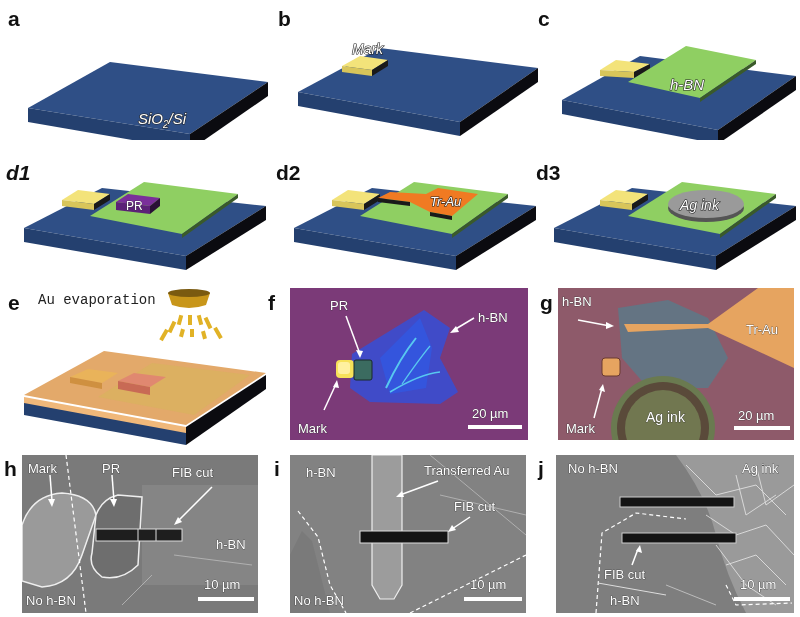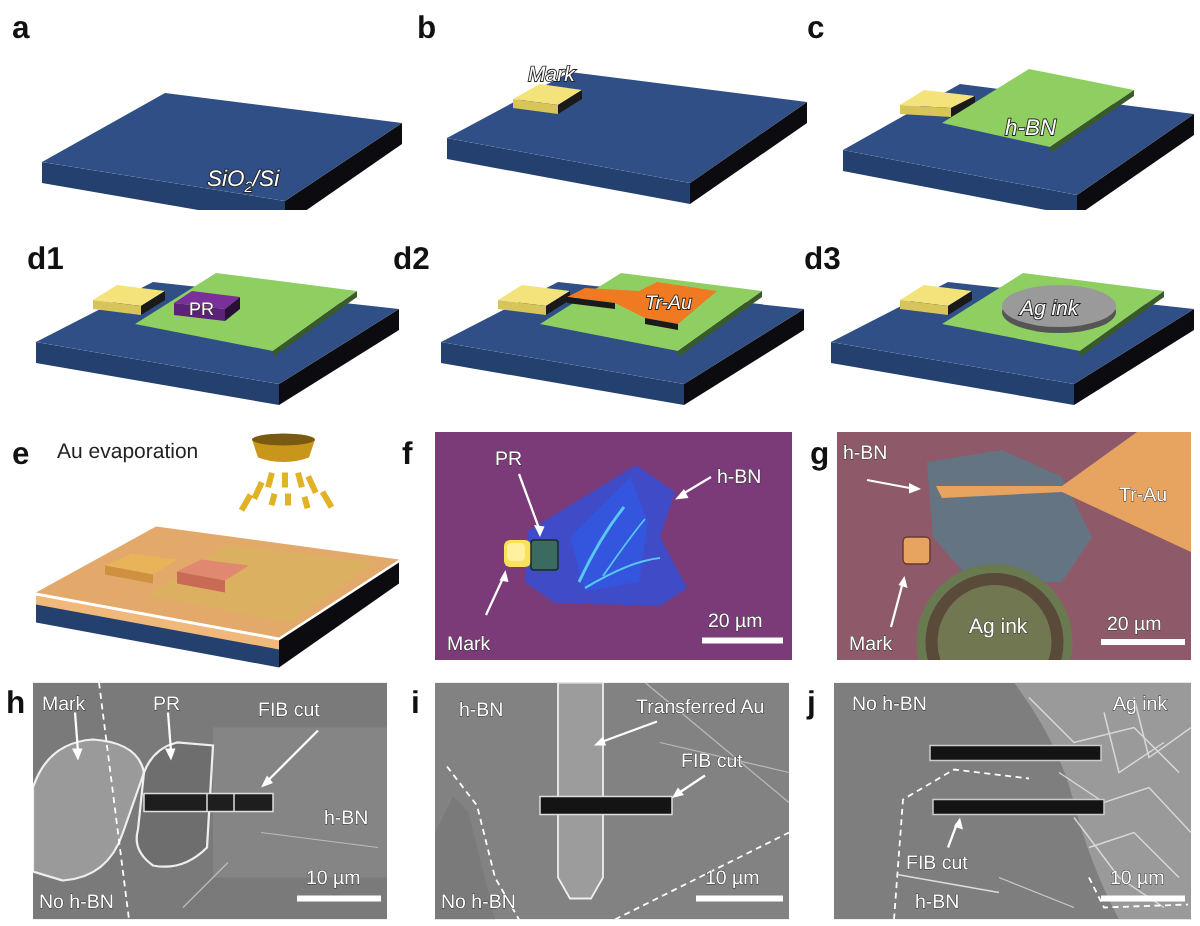--- a/index.html
+++ b/index.html
@@ -45,39 +45,39 @@
     <polygon points="178,100 256,46 256,60 178,114" fill="#0b0b10"></polygon>
     <polygon points="60,40 76,30 110,34 94,42" fill="#f3e37a"></polygon>
     <polygon points="60,40 94,42 94,48 60,46" fill="#d8c55a"></polygon>
     <polygon points="94,42 110,34 110,40 94,48" fill="#1a1a1a"></polygon>
     <polygon points="88,52 146,16 216,30 160,68" fill="#8fcf62"></polygon>
     <polygon points="160,68 216,30 216,34 160,72" fill="#3a5a2a"></polygon>
     <text class="lbl-outline" x="130" y="60" font-size="15">h-BN</text>
   </svg>
 </div>
 
-<div class="panel-label" style="left:18px;top:162px;">d1</div>
+<div class="panel-label" style="left:6px;top:162px;font-style:italic;">d1</div>
 <div class="panel" style="left:10px;top:168px;">
   <svg width="260" height="110" viewBox="0 0 260 110">
     <polygon points="14,60 92,20 256,38 176,88" fill="#2f4f86"></polygon>
     <polygon points="14,60 176,88 176,102 14,74" fill="#24406f"></polygon>
     <polygon points="176,88 256,38 256,52 176,102" fill="#0b0b10"></polygon>
     <polygon points="52,32 68,22 100,26 84,36" fill="#f3e37a"></polygon>
     <polygon points="52,32 84,36 84,42 52,38" fill="#d8c55a"></polygon>
     <polygon points="84,36 100,26 100,32 84,42" fill="#1a1a1a"></polygon>
     <polygon points="80,48 134,14 228,26 172,66" fill="#8fcf62"></polygon>
     <polygon points="172,66 228,26 228,30 172,70" fill="#3a5a2a"></polygon>
     <polygon points="106,34 118,26 150,30 140,38" fill="#7a2f9a"></polygon>
     <polygon points="106,34 140,38 140,46 106,42" fill="#5c2178"></polygon>
     <polygon points="140,38 150,30 150,38 140,46" fill="#2a1036"></polygon>
     <text class="lbl-w" x="116" y="42" font-size="12">PR</text>
   </svg>
 </div>
 
-<div class="panel-label" style="left:262px;top:162px;">d2</div>
+<div class="panel-label" style="left:276px;top:162px;">d2</div>
 <div class="panel" style="left:280px;top:168px;">
   <svg width="260" height="110" viewBox="0 0 260 110">
     <polygon points="14,60 92,20 256,38 176,88" fill="#2f4f86"></polygon>
     <polygon points="14,60 176,88 176,102 14,74" fill="#24406f"></polygon>
     <polygon points="176,88 256,38 256,52 176,102" fill="#0b0b10"></polygon>
     <polygon points="52,32 68,22 100,26 84,36" fill="#f3e37a"></polygon>
     <polygon points="52,32 84,36 84,42 52,38" fill="#d8c55a"></polygon>
     <polygon points="84,36 100,26 100,32 84,42" fill="#1a1a1a"></polygon>
     <polygon points="80,48 134,14 228,26 172,66" fill="#8fcf62"></polygon>
     <polygon points="172,66 228,26 228,30 172,70" fill="#3a5a2a"></polygon>
@@ -99,21 +99,21 @@
     <polygon points="92,36 108,26 108,32 92,42" fill="#1a1a1a"></polygon>
     <polygon points="88,48 142,14 236,26 180,66" fill="#8fcf62"></polygon>
     <polygon points="180,66 236,26 236,30 180,70" fill="#3a5a2a"></polygon>
     <ellipse cx="166" cy="40" rx="38" ry="14" fill="#555"></ellipse>
     <ellipse cx="166" cy="36" rx="38" ry="14" fill="#9a9a9a"></ellipse>
     <text class="lbl-outline" x="140" y="42" font-size="14">Ag ink</text>
   </svg>
 </div>
 
 <div class="panel-label" style="left:8px;top:292px;">e</div>
-<div class="panel" style="left:38px;top:292px;font-size:14px;color:#222;">Au evaporation</div>
+<div class="panel" style="left:38px;top:292px;font-size:14px;color:#222;font-family:Liberation Mono, monospace;">Au evaporation</div>
 <div class="panel" style="left:10px;top:285px;">
   <svg width="260" height="165" viewBox="0 0 260 165">
 
     <path d="M158,8 L200,8 L196,20 Q179,26 162,20 Z" fill="#c8961a"></path>
     <ellipse cx="179" cy="8" rx="21" ry="4" fill="#7a5a10"></ellipse>
 
     <g fill="#e1b226">
       <rect x="160" y="36" width="4" height="12" transform="rotate(25 162 42)"></rect>
       <rect x="168" y="30" width="4" height="10" transform="rotate(15 170 35)"></rect>
       <rect x="178" y="30" width="4" height="10"></rect>

